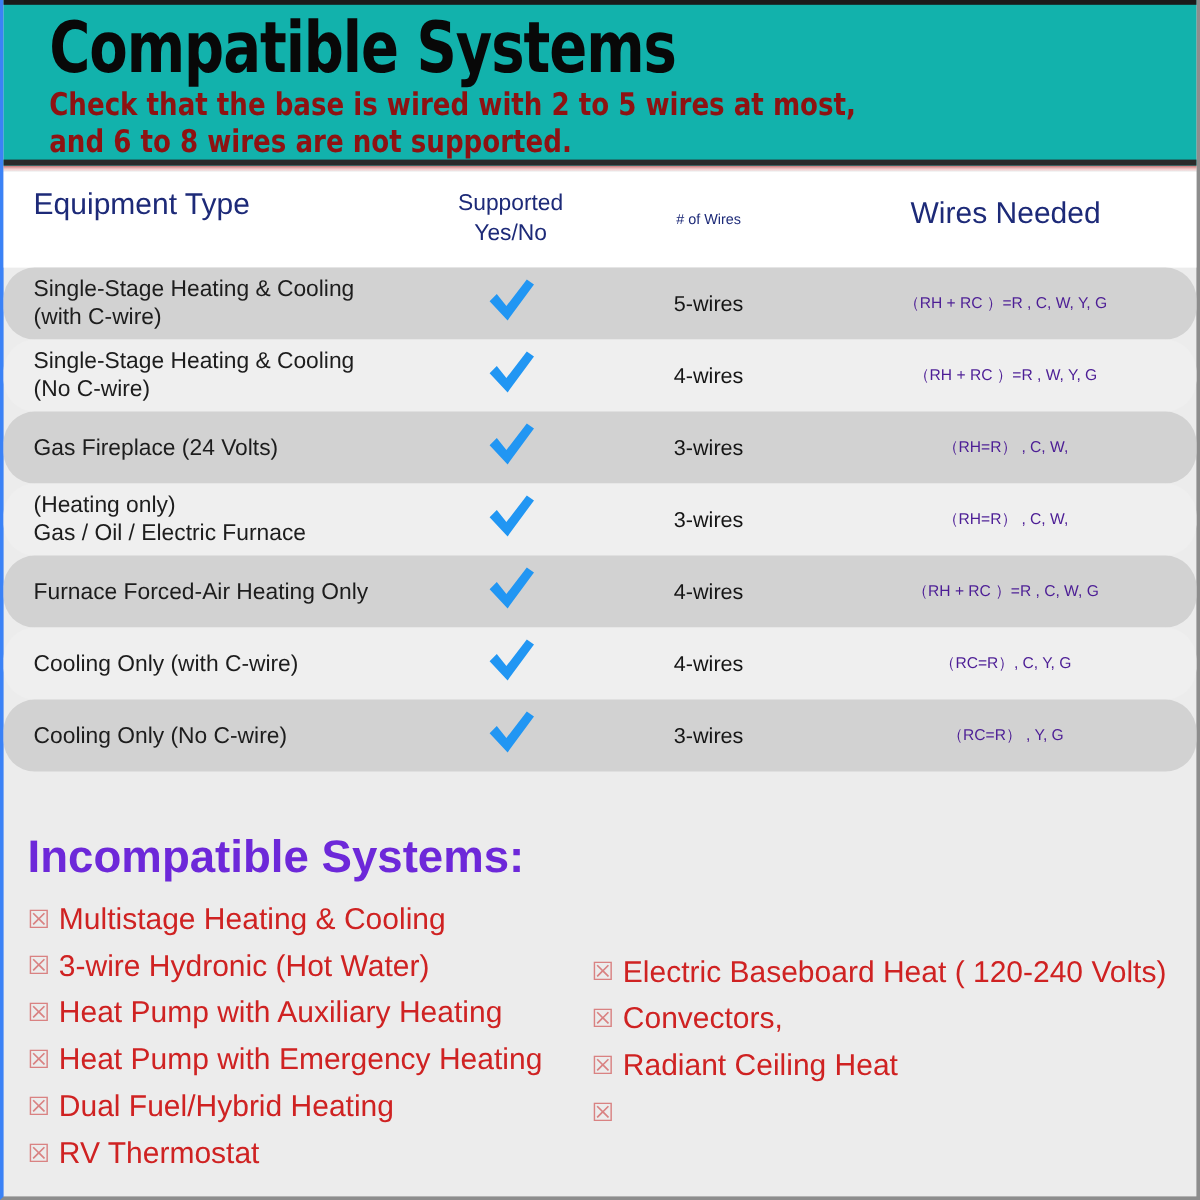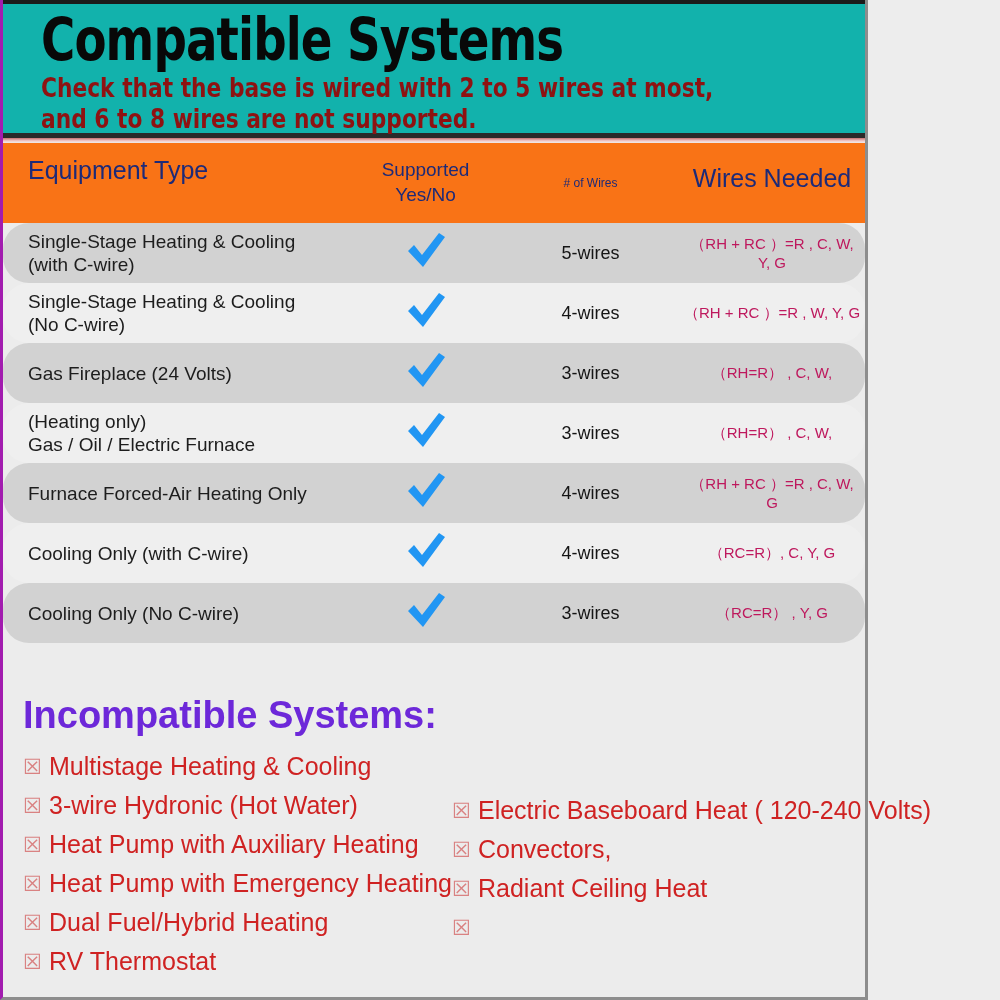--- a/index.html
+++ b/index.html
@@ -4,23 +4,23 @@
 <style>
   * { margin:0; padding:0; box-sizing:border-box; }
   html, body {
     width:1000px; height:1000px;
     background:#ededed;
     font-family:"Liberation Sans", sans-serif;
     overflow:hidden;
   }
   #page {
     position:relative;
-    width:868px; height:1000px;
+    width:1000px; height:1000px;
     background:#ececec;
-    border-left:3px solid #a21caf;
+    border-left:3px solid #3b82f6;
     border-right:3px solid #8d8d8d;
     border-bottom:3px solid #8d8d8d;
   }
 
   
   .banner {
     position:relative;
     height:138px;
     background:#12b2ac;
     border-top:4px solid #1b1b1b;
@@ -54,21 +54,21 @@
     background:linear-gradient(to bottom,#c56f6f 0%,#f4cfcf 60%,#ececec 100%);
   }
 
   
   .table { width:100%; }
   .trow {
     display:flex;
     align-items:center;
     width:100%;
   }
-  .trow.head { height:80px; background:#f97316; align-items:flex-start; padding-top:14px;}
+  .trow.head { height:80px; background:#ffffff; align-items:flex-start; padding-top:14px;}
   .trow.dark  { background:#d2d2d2; }
   .trow.light { background:#efefef; }
   .trow.body { height:60px;border-radius:26px; }
 
   .c-equip { width:350px; padding-left:25px; }
   .c-sup   { width:145px; text-align:center; }
   .c-num   { width:185px; text-align:center; }
   .c-wires { flex:1; text-align:center; padding-right:4px;}
 
   .hd {
@@ -80,21 +80,21 @@
   .hd.sup { font-size:19px; line-height:25px; }
   .hd.num { font-size:12px; padding-top:13px;text-align:center;}
   .hd.need{ font-size:25px; padding-top:8px;}
 
   .cell-txt {
     color:#1d1d1d;
     font-size:19px;
     line-height:23px;
     text-align:left;
   }
-  .wires-txt { color:#be185d; font-size:15px; }
+  .wires-txt { color:#4c1d95; font-size:13px; }
   .num-txt   { color:#151515; font-size:18px; }
 
   .check { display:inline-block; width:44px; height:40px; }
 
   
   .incomp {
     padding:52px 0 0 20px;
   }
   .incomp-title {
     color:#6d28d9;

